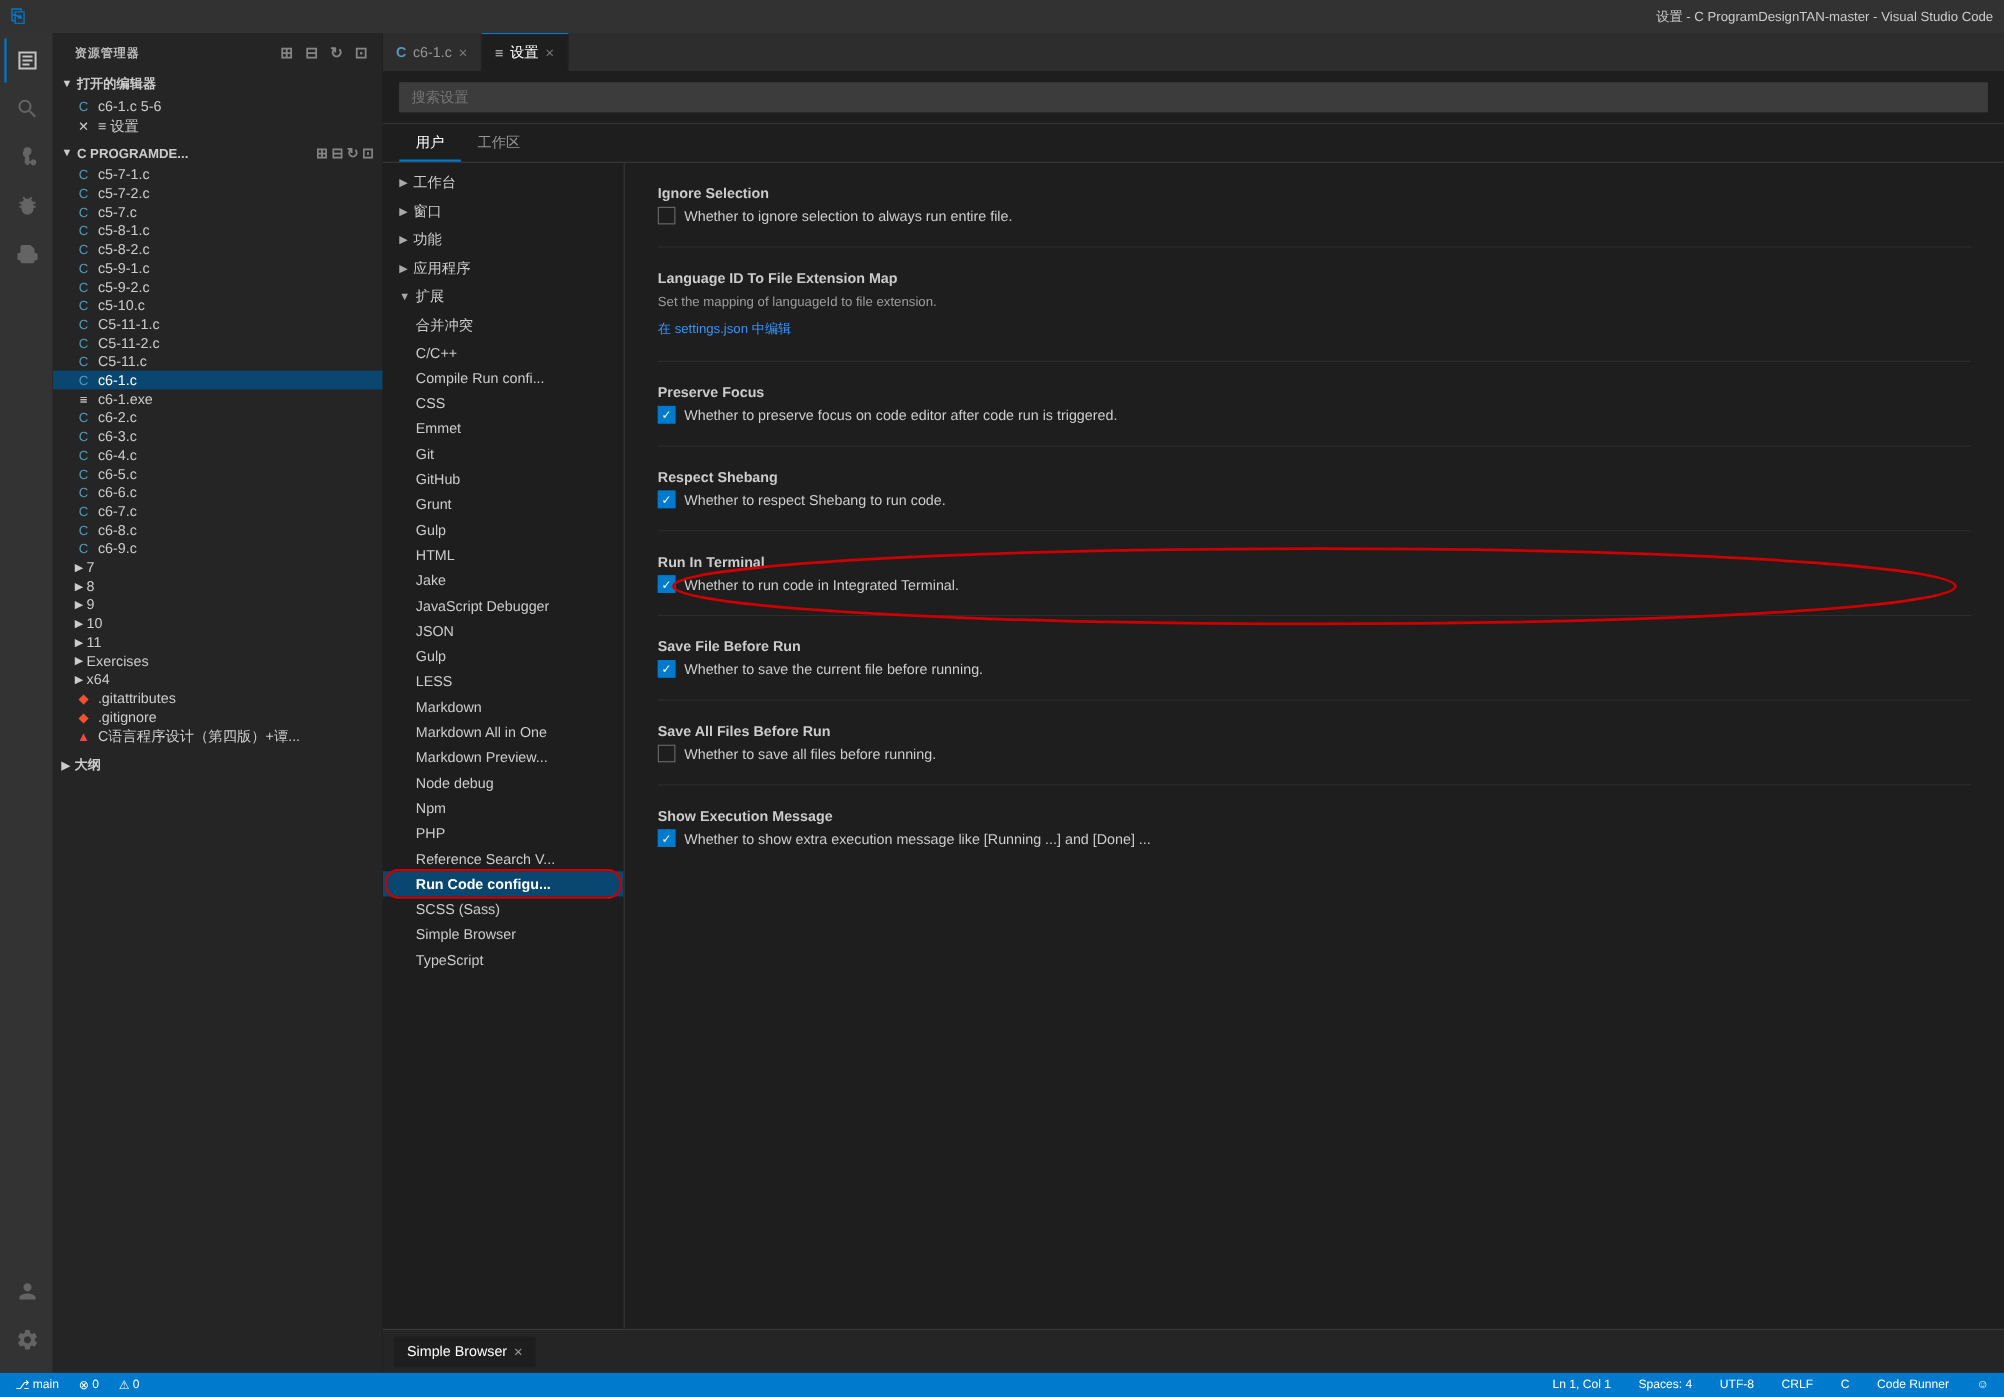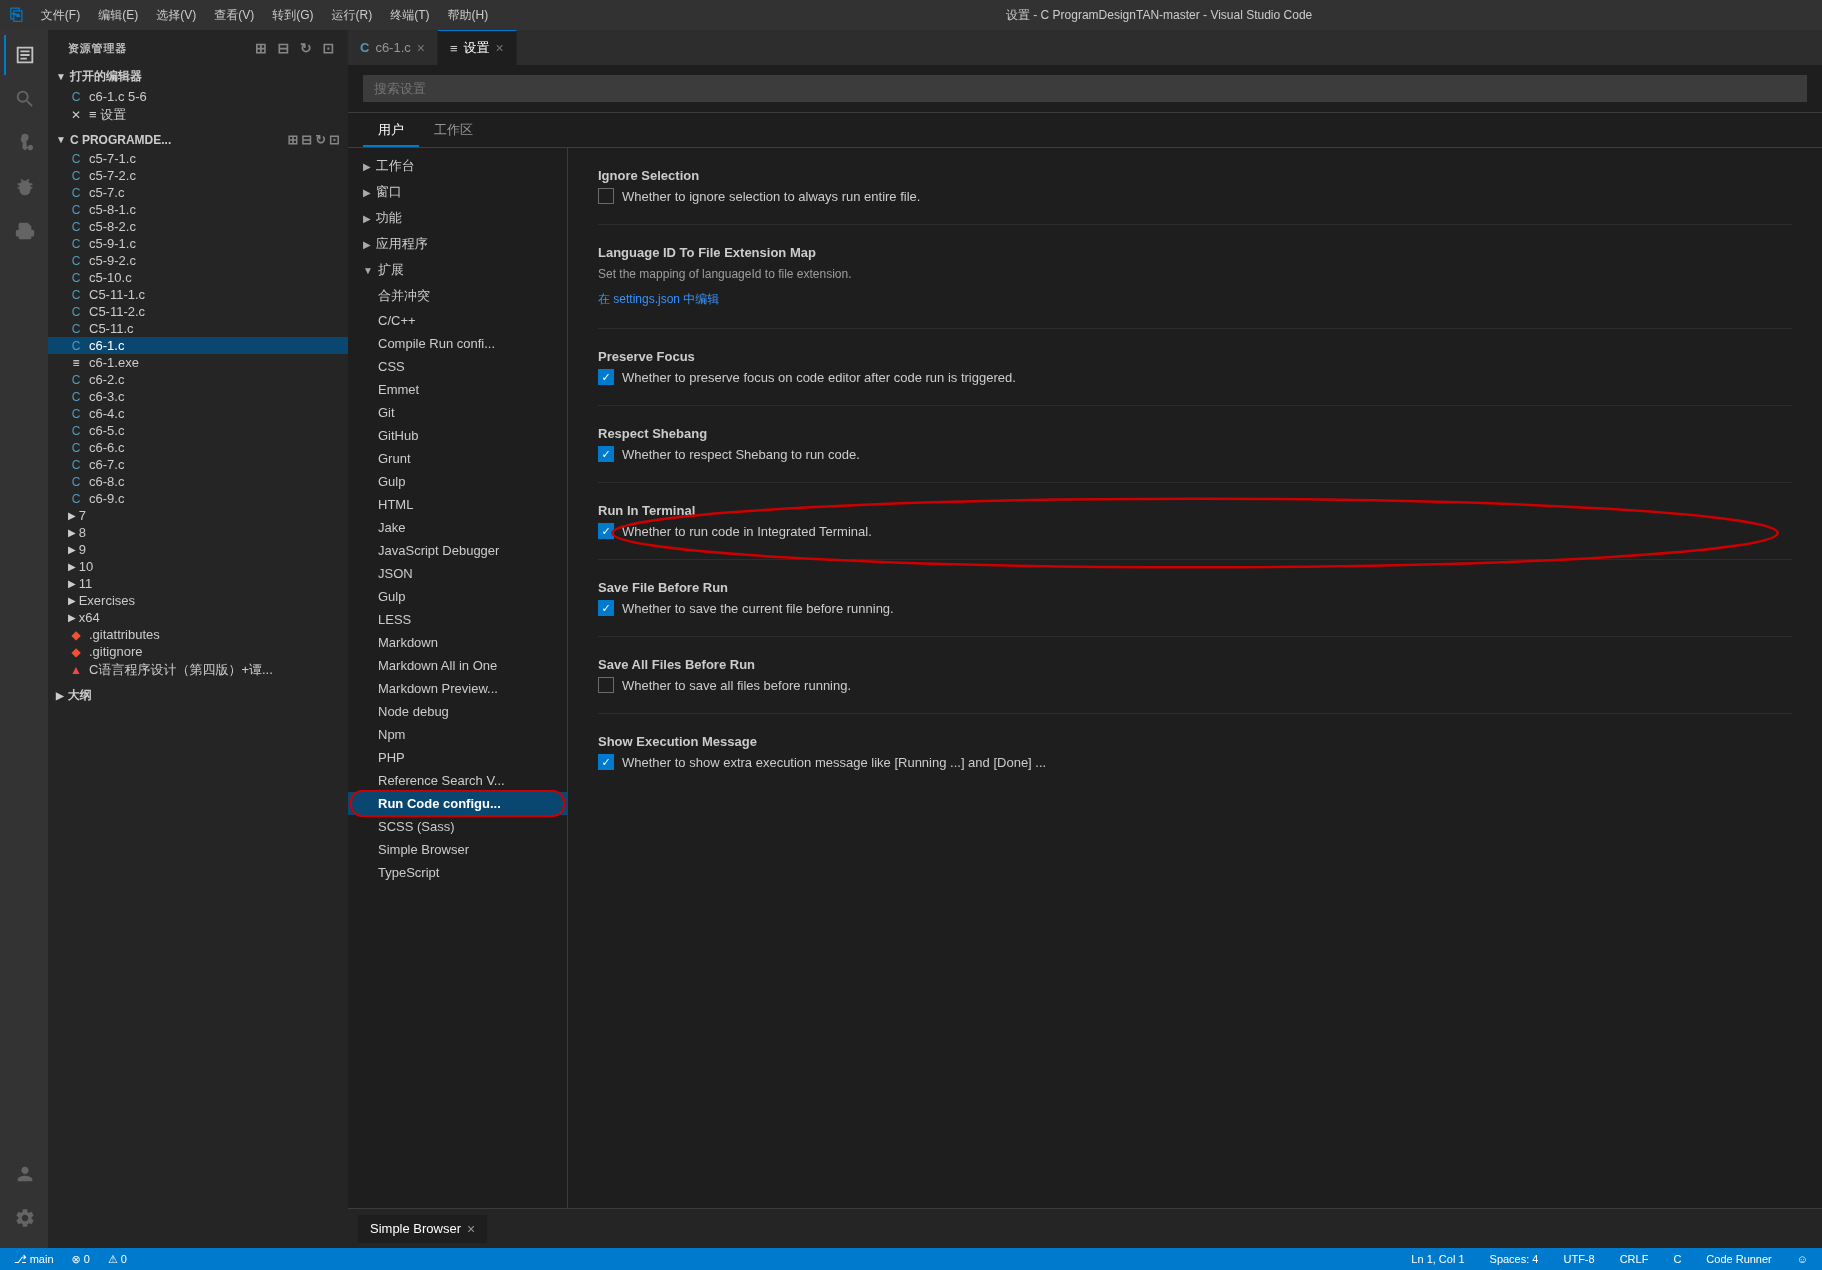--- a/index.html
+++ b/index.html
@@ -35,21 +35,21 @@
       gap: 2px;
     }
     .titlebar-menu-item {
       padding: 2px 8px;
       color: #cccccc;
       cursor: pointer;
       font-size: 12px;
     }
     .titlebar-title {
       flex: 1;
-      text-align: center;
+      text-align: right;
       font-size: 12px;
       color: #cccccc;
     }
 
     
     .app-body {
       display: flex;
       flex: 1;
       overflow: hidden;
     }
@@ -377,30 +377,20 @@
     .bottom-tab.active {
       color: #ffffff;
       background: #1e1e1e;
     }
   </style>
 </head>
 <body>
 
 <div class="titlebar">
   <span class="titlebar-logo">⎘</span>
-  <div class="titlebar-menus">
-    <span class="titlebar-menu-item">文件(F)</span>
-    <span class="titlebar-menu-item">编辑(E)</span>
-    <span class="titlebar-menu-item">选择(V)</span>
-    <span class="titlebar-menu-item">查看(V)</span>
-    <span class="titlebar-menu-item">转到(G)</span>
-    <span class="titlebar-menu-item">运行(R)</span>
-    <span class="titlebar-menu-item">终端(T)</span>
-    <span class="titlebar-menu-item">帮助(H)</span>
-  </div>
   <div class="titlebar-title">设置 - C ProgramDesignTAN-master - Visual Studio Code</div>
 </div>
 
 <div class="app-body">
 
   <div class="activity-bar">
     <div class="activity-icon active" title="Explorer">
       <svg width="22" height="22" viewBox="0 0 24 24" fill="currentColor">
           <path d="M3 3h18v18H3V3zm2 2v14h14V5H5zm2 2h10v2H7V7zm0 4h10v2H7v-2zm0 4h7v2H7v-2z" opacity="0.7"></path>
         </svg>

